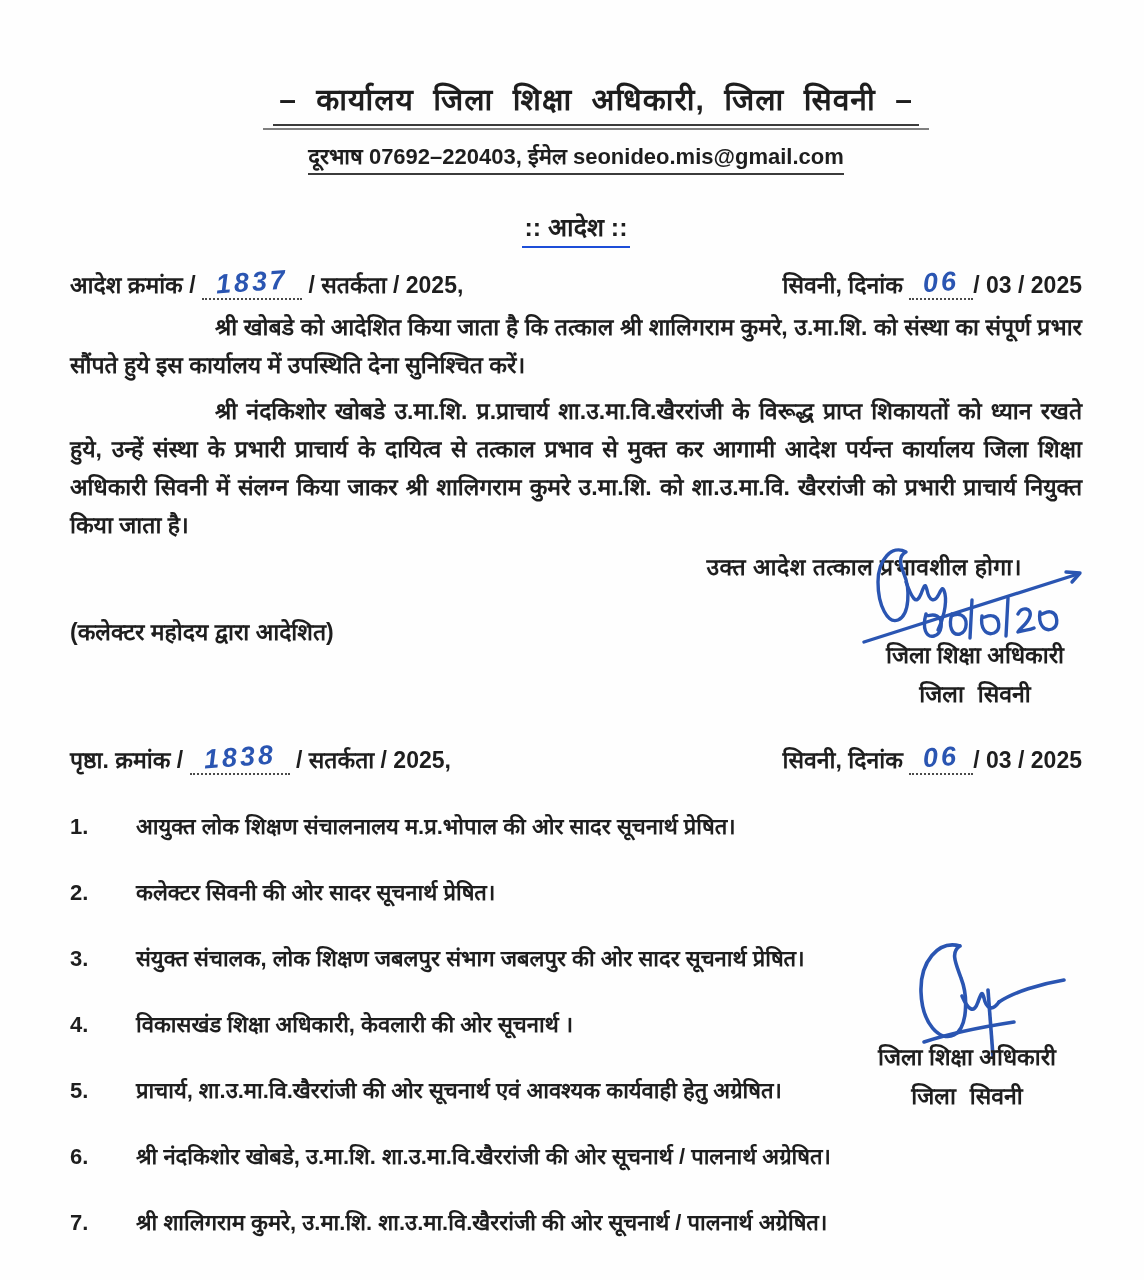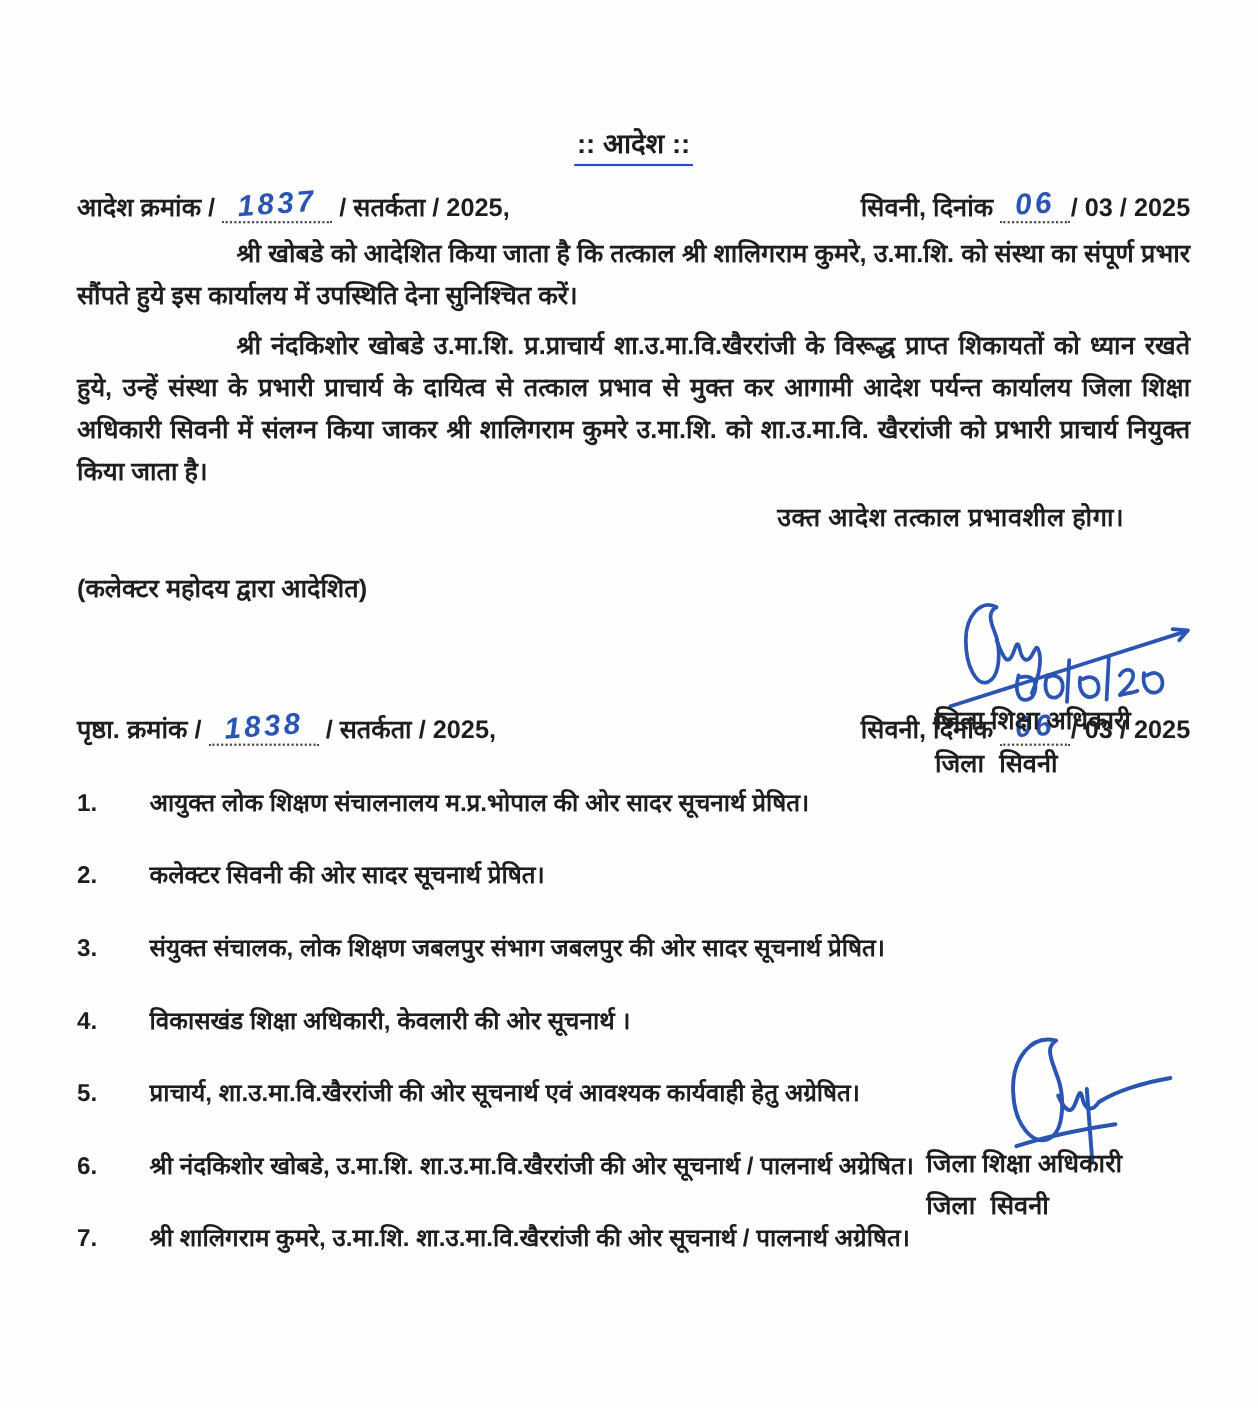--- a/index.html
+++ b/index.html
@@ -74,21 +74,21 @@
     font-size: 23px; font-weight: 600;
     letter-spacing: .5px;
     transform: translateX(-60px);
   }
   .ordered-by {
     margin-top: 33px;
     font-size: 23px; font-weight: 700;
   }
 
   
-  .sig-block { position: absolute; }
+  .sig-block { position: absolute; text-align: center; }
   .sig1 { top: 536px; right: 44px; width: 250px; }
   .sig2 { top: 938px; right: 52px; width: 250px; }
   .sig-svg { display: block; }
   .sig1 .sig-svg { margin: 0 0 -16px 10px; }
   .sig2 .sig-svg { margin: 0 0 -20px 60px; }
   .sig-title { font-size: 23px; font-weight: 600; white-space: nowrap; }
   .sig-office { font-size: 23px; font-weight: 600; margin-top: 7px; white-space: nowrap; font-family: Liberation Mono, monospace; }
 
   
   .ref-row { margin-top: 96px; font-size: 23px; font-weight: 600; }
@@ -97,20 +97,25 @@
   .copy-item { display: flex; align-items: baseline; margin-bottom: 13px; }
   .copy-no { width: 66px; flex: 0 0 66px; font-size: 22px; font-weight: 600; }
   .copy-text { font-size: 22px; font-weight: 600; line-height: 30px; margin-top: 23px; }
 </style>
 </head>
 <body>
 
 <div class="page">
   <div class="content">
 
+    <div class="hdr">
+      <div class="doc-title">– कार्यालय जिला शिक्षा अधिकारी, जिला सिवनी –</div>
+      <br>
+      <div class="doc-contact">दूरभाष 07692–220403, ईमेल seonideo.mis@gmail.com</div>
+    </div>
     <div class="doc-type-wrap">
       <span class="doc-type">:: आदेश ::</span>
     </div>
 
     <div class="row order-row">
       <span>
         <span class="printed">आदेश क्रमांक / </span><span class="hw-slot"><span class="hw">1837</span></span><span class="printed"> / सतर्कता / 2025,</span>
       </span>
       <span>
         <span class="printed">सिवनी, दिनांक </span><span class="hw-slot"><span class="hw">06</span></span><span class="printed">/ 03 / 2025</span>

